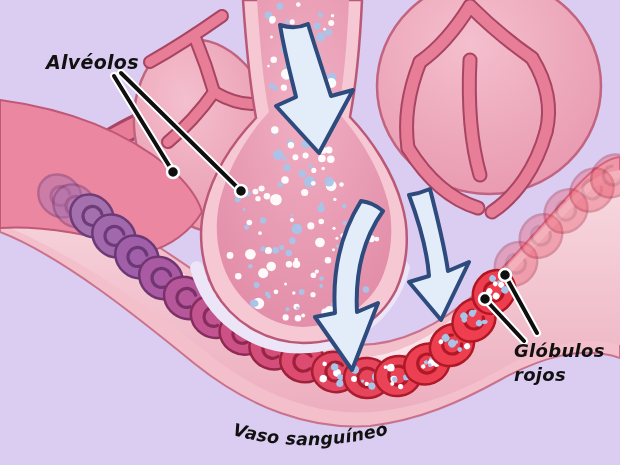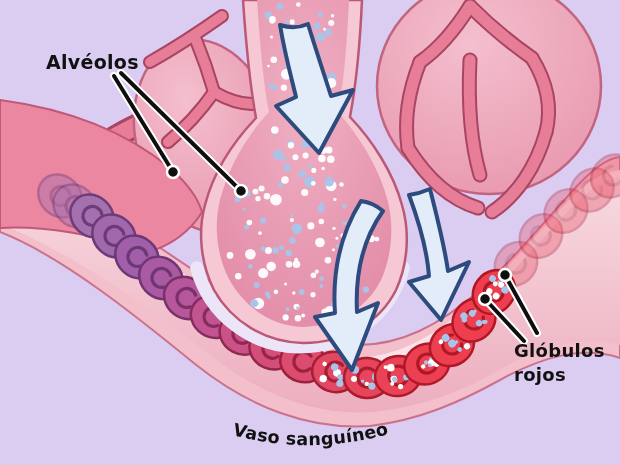--- a/index.html
+++ b/index.html
@@ -1,16 +1,16 @@
 <!DOCTYPE html>
 <html><head>
 <meta charset="utf-8">
 <style>
   html,body{margin:0;padding:0;background:#dbccf1;}
-  .stage{width:620px;height:465px;position:relative;overflow:hidden;}
+  .stage{width:620px;height:465px;position:relative;overflow:hidden;font-style:italic;}
   svg{display:block;}
   text{font-family:"DejaVu Sans","Liberation Sans",sans-serif;font-weight:700;letter-spacing:.3px;}
 </style>
 </head>
 <body>
 
 <div class="stage">
 <svg width="620" height="465" viewBox="0 0 620 465">
   <defs>
     <radialGradient id="gBall" cx="42%" cy="30%" r="78%">

